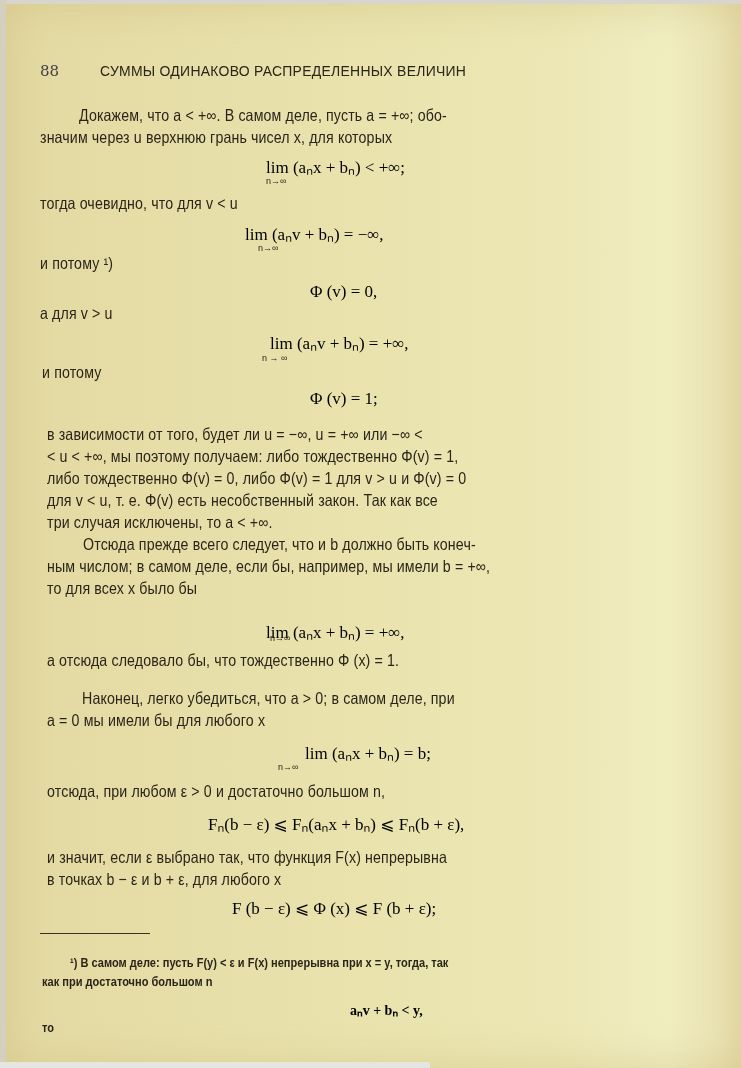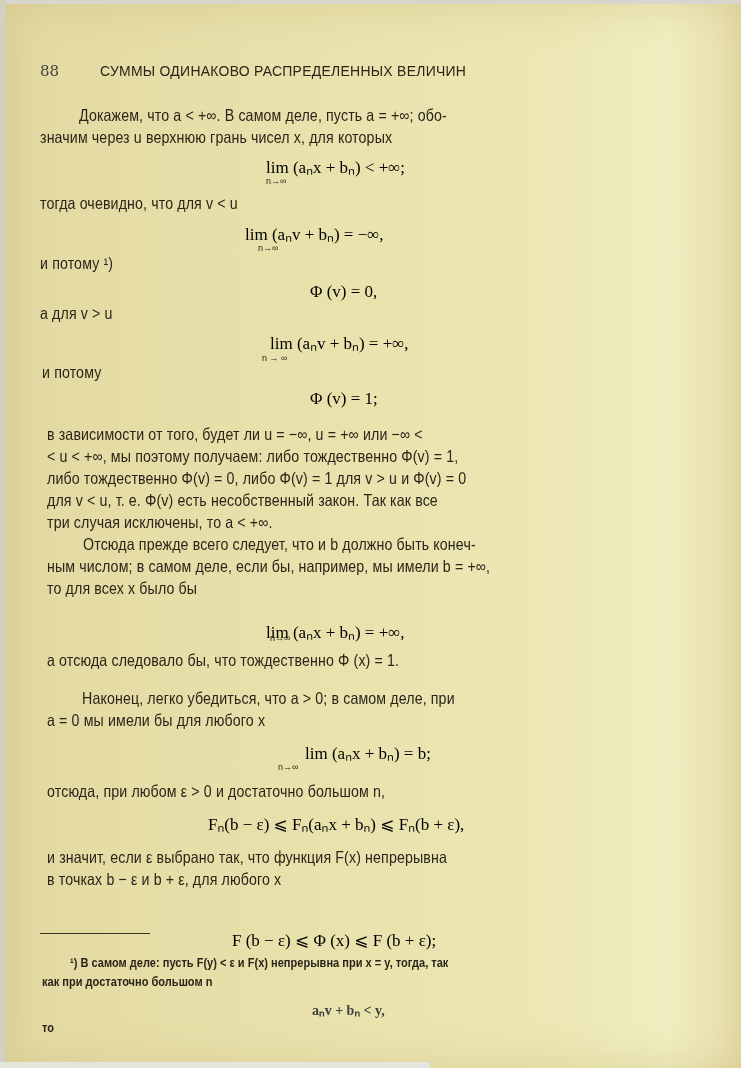--- a/index.html
+++ b/index.html
@@ -25,21 +25,21 @@
     .narrow { transform: scaleX(0.86); }
     .formula {
       position: absolute; white-space: nowrap; font-size: 17px; color: #000000;
       font-family: "Liberation Serif", serif;
     }
     .sub { font-size: 9px; font-family: "Liberation Sans", sans-serif; position:absolute; color:#2b2519; }
     .header-num { position:absolute; left:40px; top:62px; font-size:15px; font-family:"DejaVu Serif", serif; color:#404040; }
     .header-title { position:absolute; left:100px; top:62px; font-size:15.5px; font-family:"Liberation Sans", sans-serif; letter-spacing:0.3px; color:#2b2519; transform: scaleX(0.9); transform-origin:left top; }
     .rule { position:absolute; left:40px; top:853px; width:110px; height:1px; background:#3a3324; }
     .fn { position:absolute; font-size:13px; font-weight:bold; font-family:"Liberation Sans", sans-serif; white-space:nowrap; color:#2b2519; transform: scaleX(0.85); transform-origin:left top; }
-    .fnf { position:absolute; font-size:14px; font-family:"Liberation Serif", serif; white-space:nowrap; color:#404040; font-weight:bold; }
+    .fnf { position:absolute; font-size:14px; font-family:"Liberation Serif", serif; white-space:nowrap; color:#000000; font-weight:bold;margin-left:38px; }
   </style>
 </head>
 <body>
 
 <div class="top-strip"></div>
 <div class="left-strip"></div>
 
 <div class="page">
 </div>
 
@@ -87,21 +87,21 @@
 
 <div class="formula" style="left:278px; top:741px;margin-left:27px;">lim (aₙx + bₙ) = b;</div>
 <div class="sub" style="left:278px; top:762px;">n→∞</div>
 
 <div class="line narrow" style="left:47px; top:782px;">отсюда, при любом ε &gt; 0 и достаточно большом n,</div>
 <div class="formula" style="left:208px; top:812px;">Fₙ(b − ε) ⩽ Fₙ(aₙx + bₙ) ⩽ Fₙ(b + ε),</div>
 
 <div class="line narrow" style="left:47px; top:838px; transform: translateY(10px) scaleX(0.86);">и значит, если ε выбрано так, что функция F(x) непрерывна</div>
 <div class="line narrow" style="left:47px; top:870px;">в точках b − ε и b + ε, для любого x</div>
 
-<div class="formula" style="left:232px; top:898px;margin-top:32px;">F (b − ε) ⩽ Φ (x) ⩽ F (b + ε);</div>
+<div class="formula" style="left:232px; top:898px;">F (b − ε) ⩽ Φ (x) ⩽ F (b + ε);</div>
 
 <div class="rule" style="top:933px;"></div>
 <div class="fn" style="left:70px; top:955px;">¹) В самом деле: пусть F(y) &lt; ε и F(x) непрерывна при x = y, тогда, так</div>
 <div class="fn" style="left:42px; top:974px;">как при достаточно большом n</div>
 <div class="fnf" style="left:312px; top:1000px; top:1000px;">aₙv + bₙ &lt; y,</div>
 <div class="fn" style="left:42px; top:1020px;">то</div>
 
 <div class="bottom-strip"></div>
 
 </body></html>

